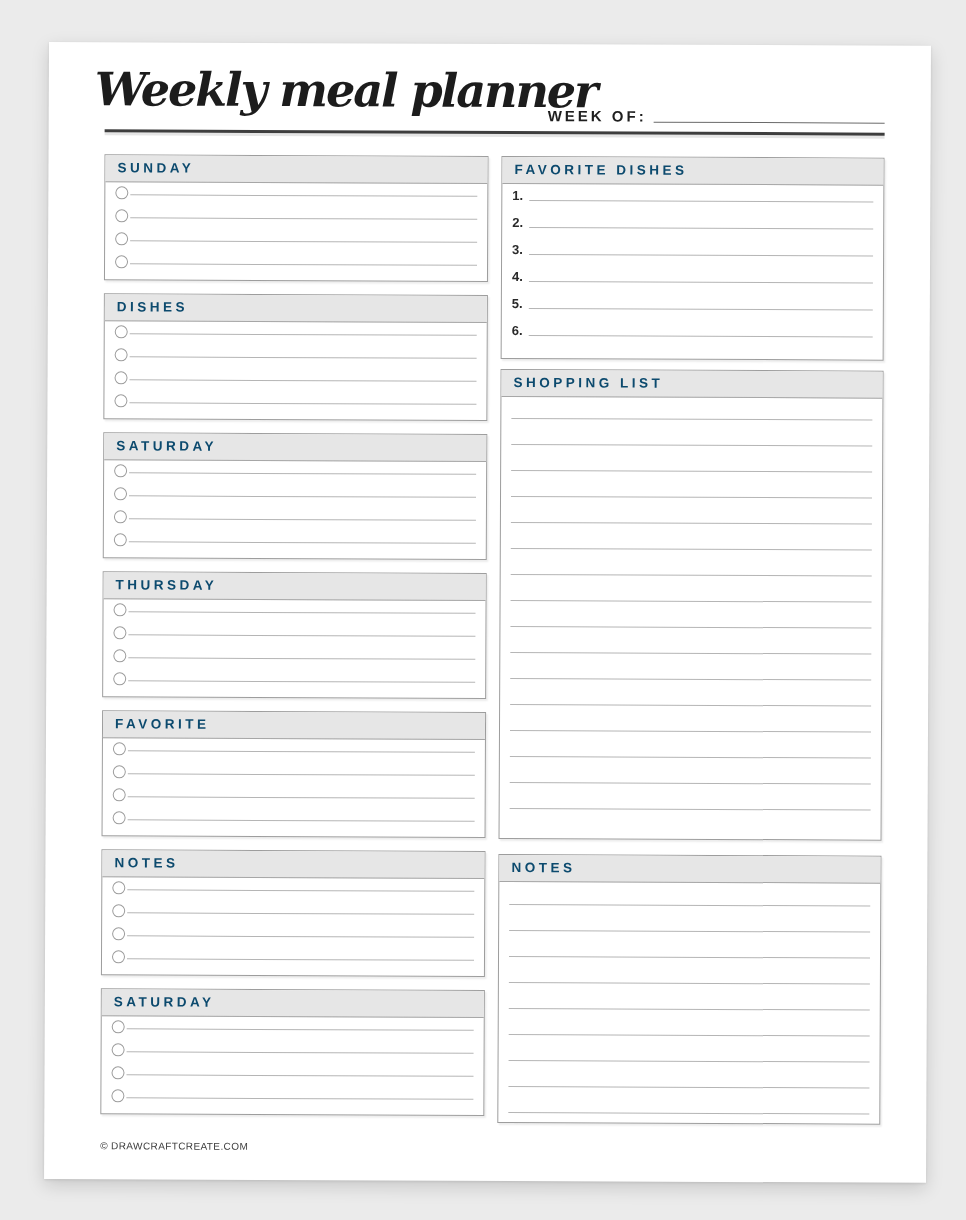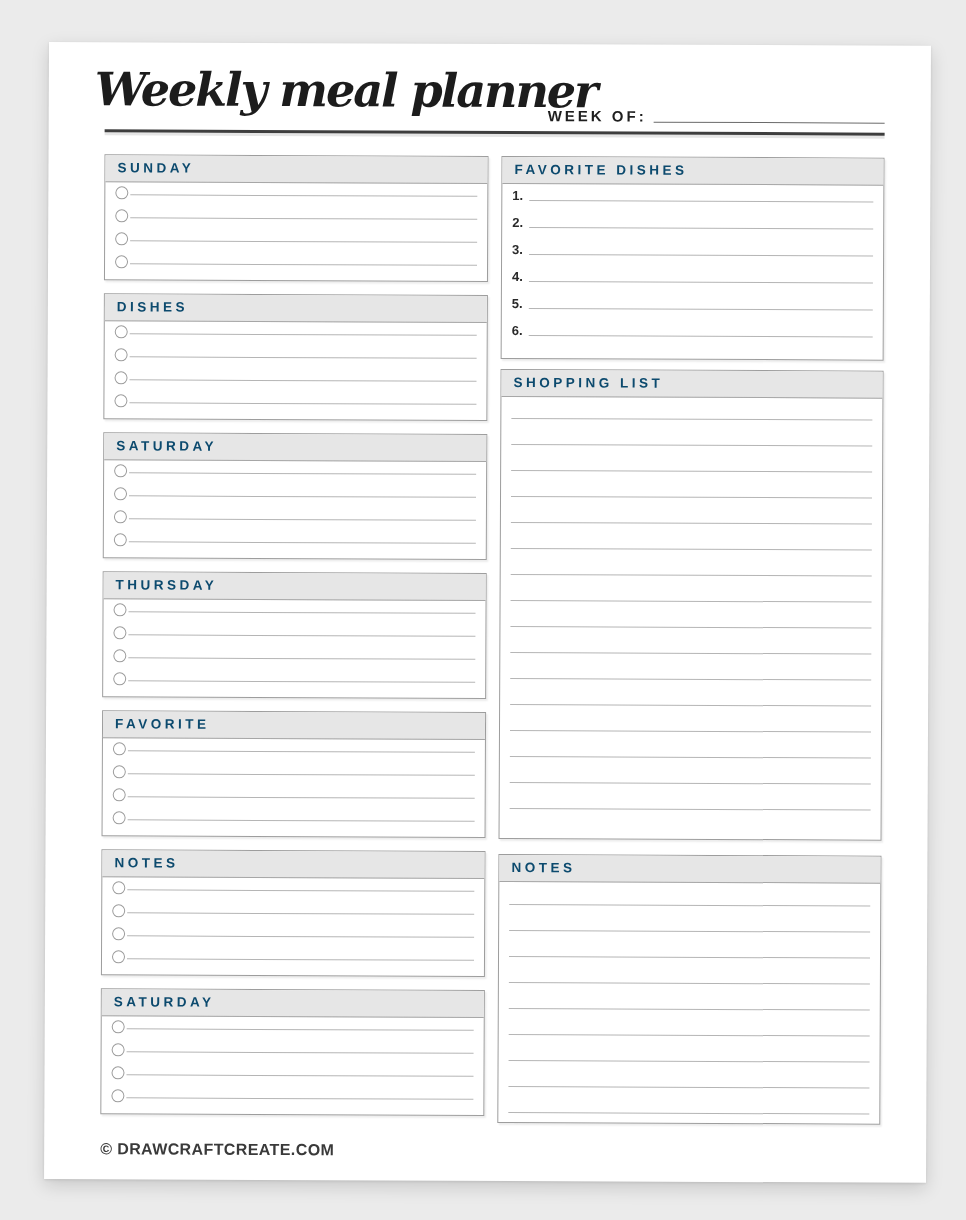--- a/index.html
+++ b/index.html
@@ -90,21 +90,21 @@
     font-size:13px;font-weight:700;color:#2a2a2a;
     margin-right:6px;margin-bottom:-2px;flex:none;
   }
   .shop-body .row{height:26px;}
   .shop-body .row:first-child{height:22px;}
   .notes-body .row{height:26px;}
   .notes-body .row:first-child{height:23px;}
   
   .footer{
     position:absolute;left:56px;top:1098px;
-    font-size:16px;letter-spacing:.4px;color:#3a3a3a;font-weight:bold;
+    font-size:10px;letter-spacing:.4px;color:#3a3a3a;
   }
 </style>
 </head>
 <body>
 
 <div class="paper">
   <div class="content">
 
     <div class="header">
       <h1 class="title">Weekly meal planner</h1>

